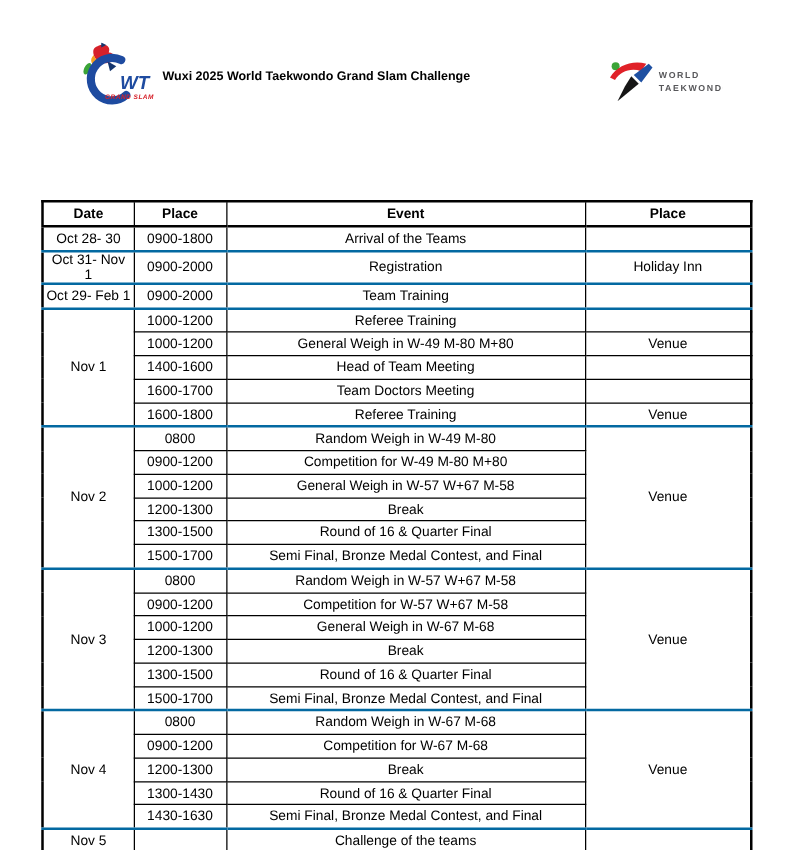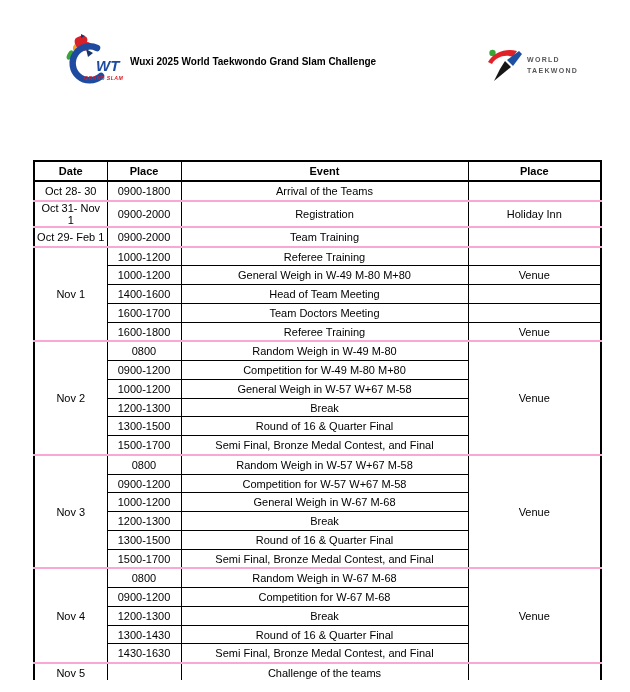--- a/index.html
+++ b/index.html
@@ -38,21 +38,21 @@
   table.timetable {
     border-collapse: collapse; table-layout: fixed; width: 567px;
     border: 2px solid #000;
   }
   .timetable th, .timetable td {
     border: 1px solid #000; text-align: center; vertical-align: middle;
     padding: 0 2px; font-size: 11px; line-height: 1.1; overflow: hidden;
   }
   .timetable thead th { font-weight: bold; height: 18px; border-bottom: 2px solid #000; }
   .timetable td { height: 17.75px; font-weight: normal; }
-  .timetable tr.section-start > td { border-top: 2px solid #f9a8d4; }
+  .timetable tr.section-start > td { border-top: 2px solid #0369a1; }
 
   
   svg text { font-family: "Liberation Sans", sans-serif; }
 </style>
 </head>
 <body>
 
 <div class="page">
 
   <div class="logo-left">

